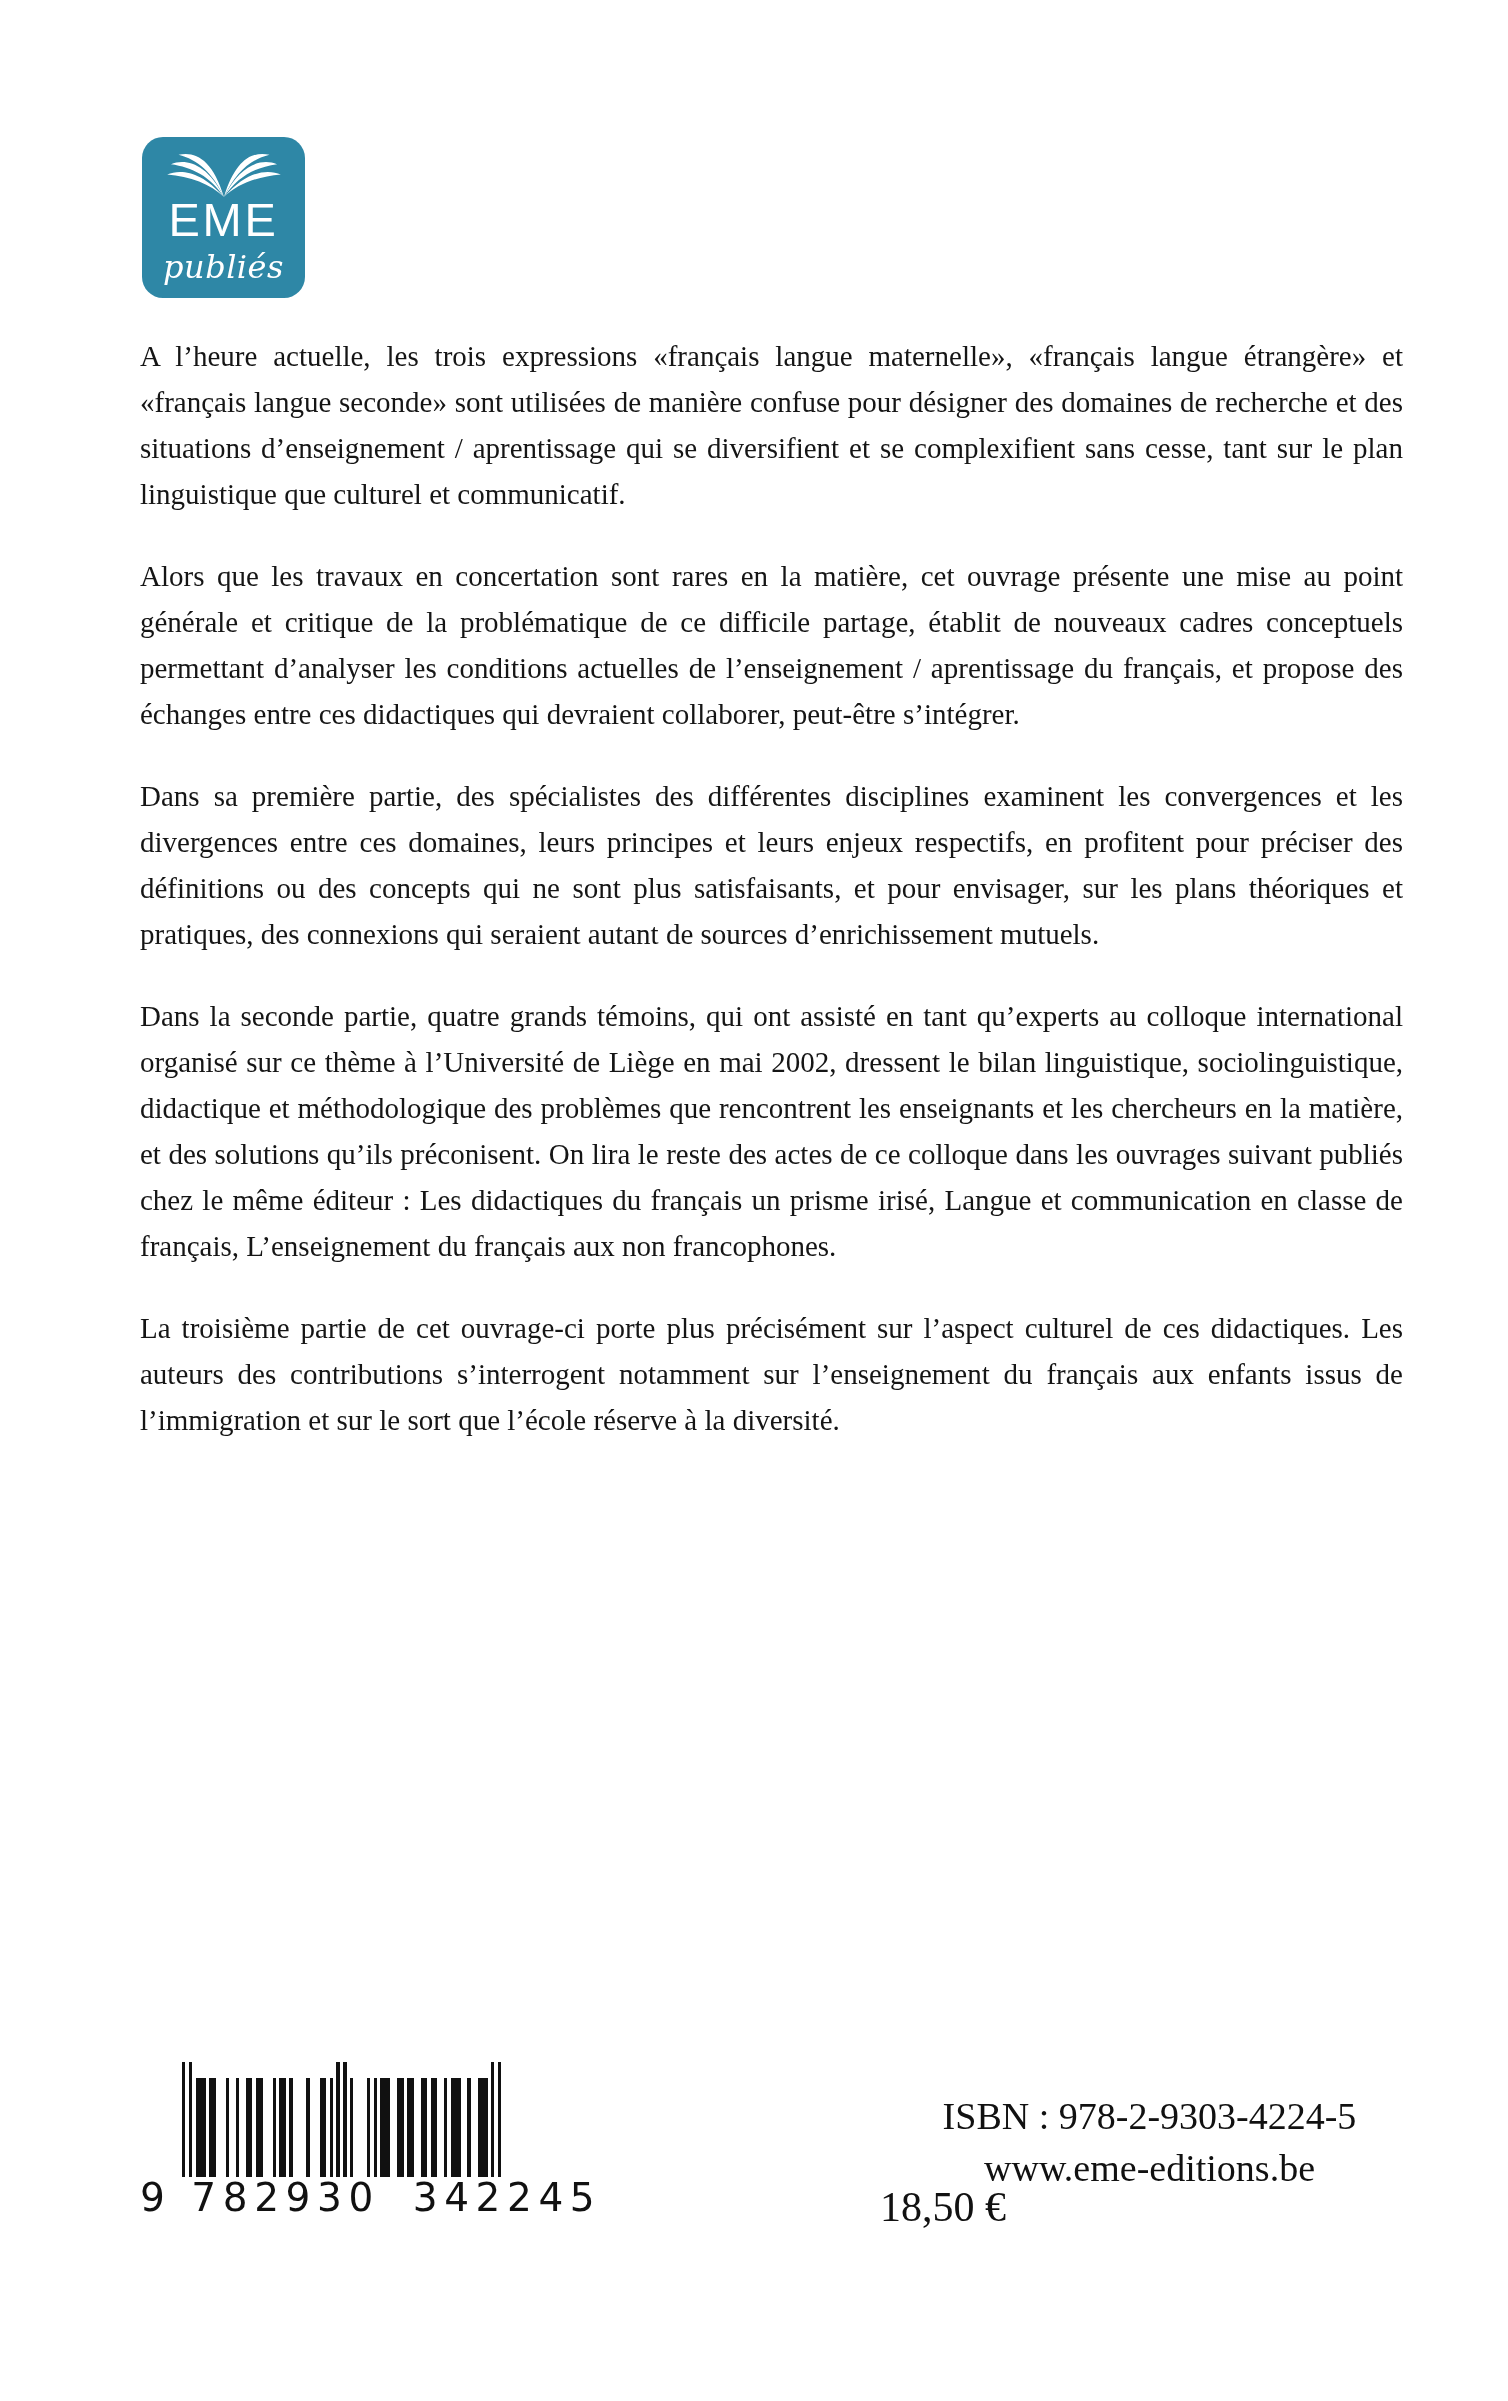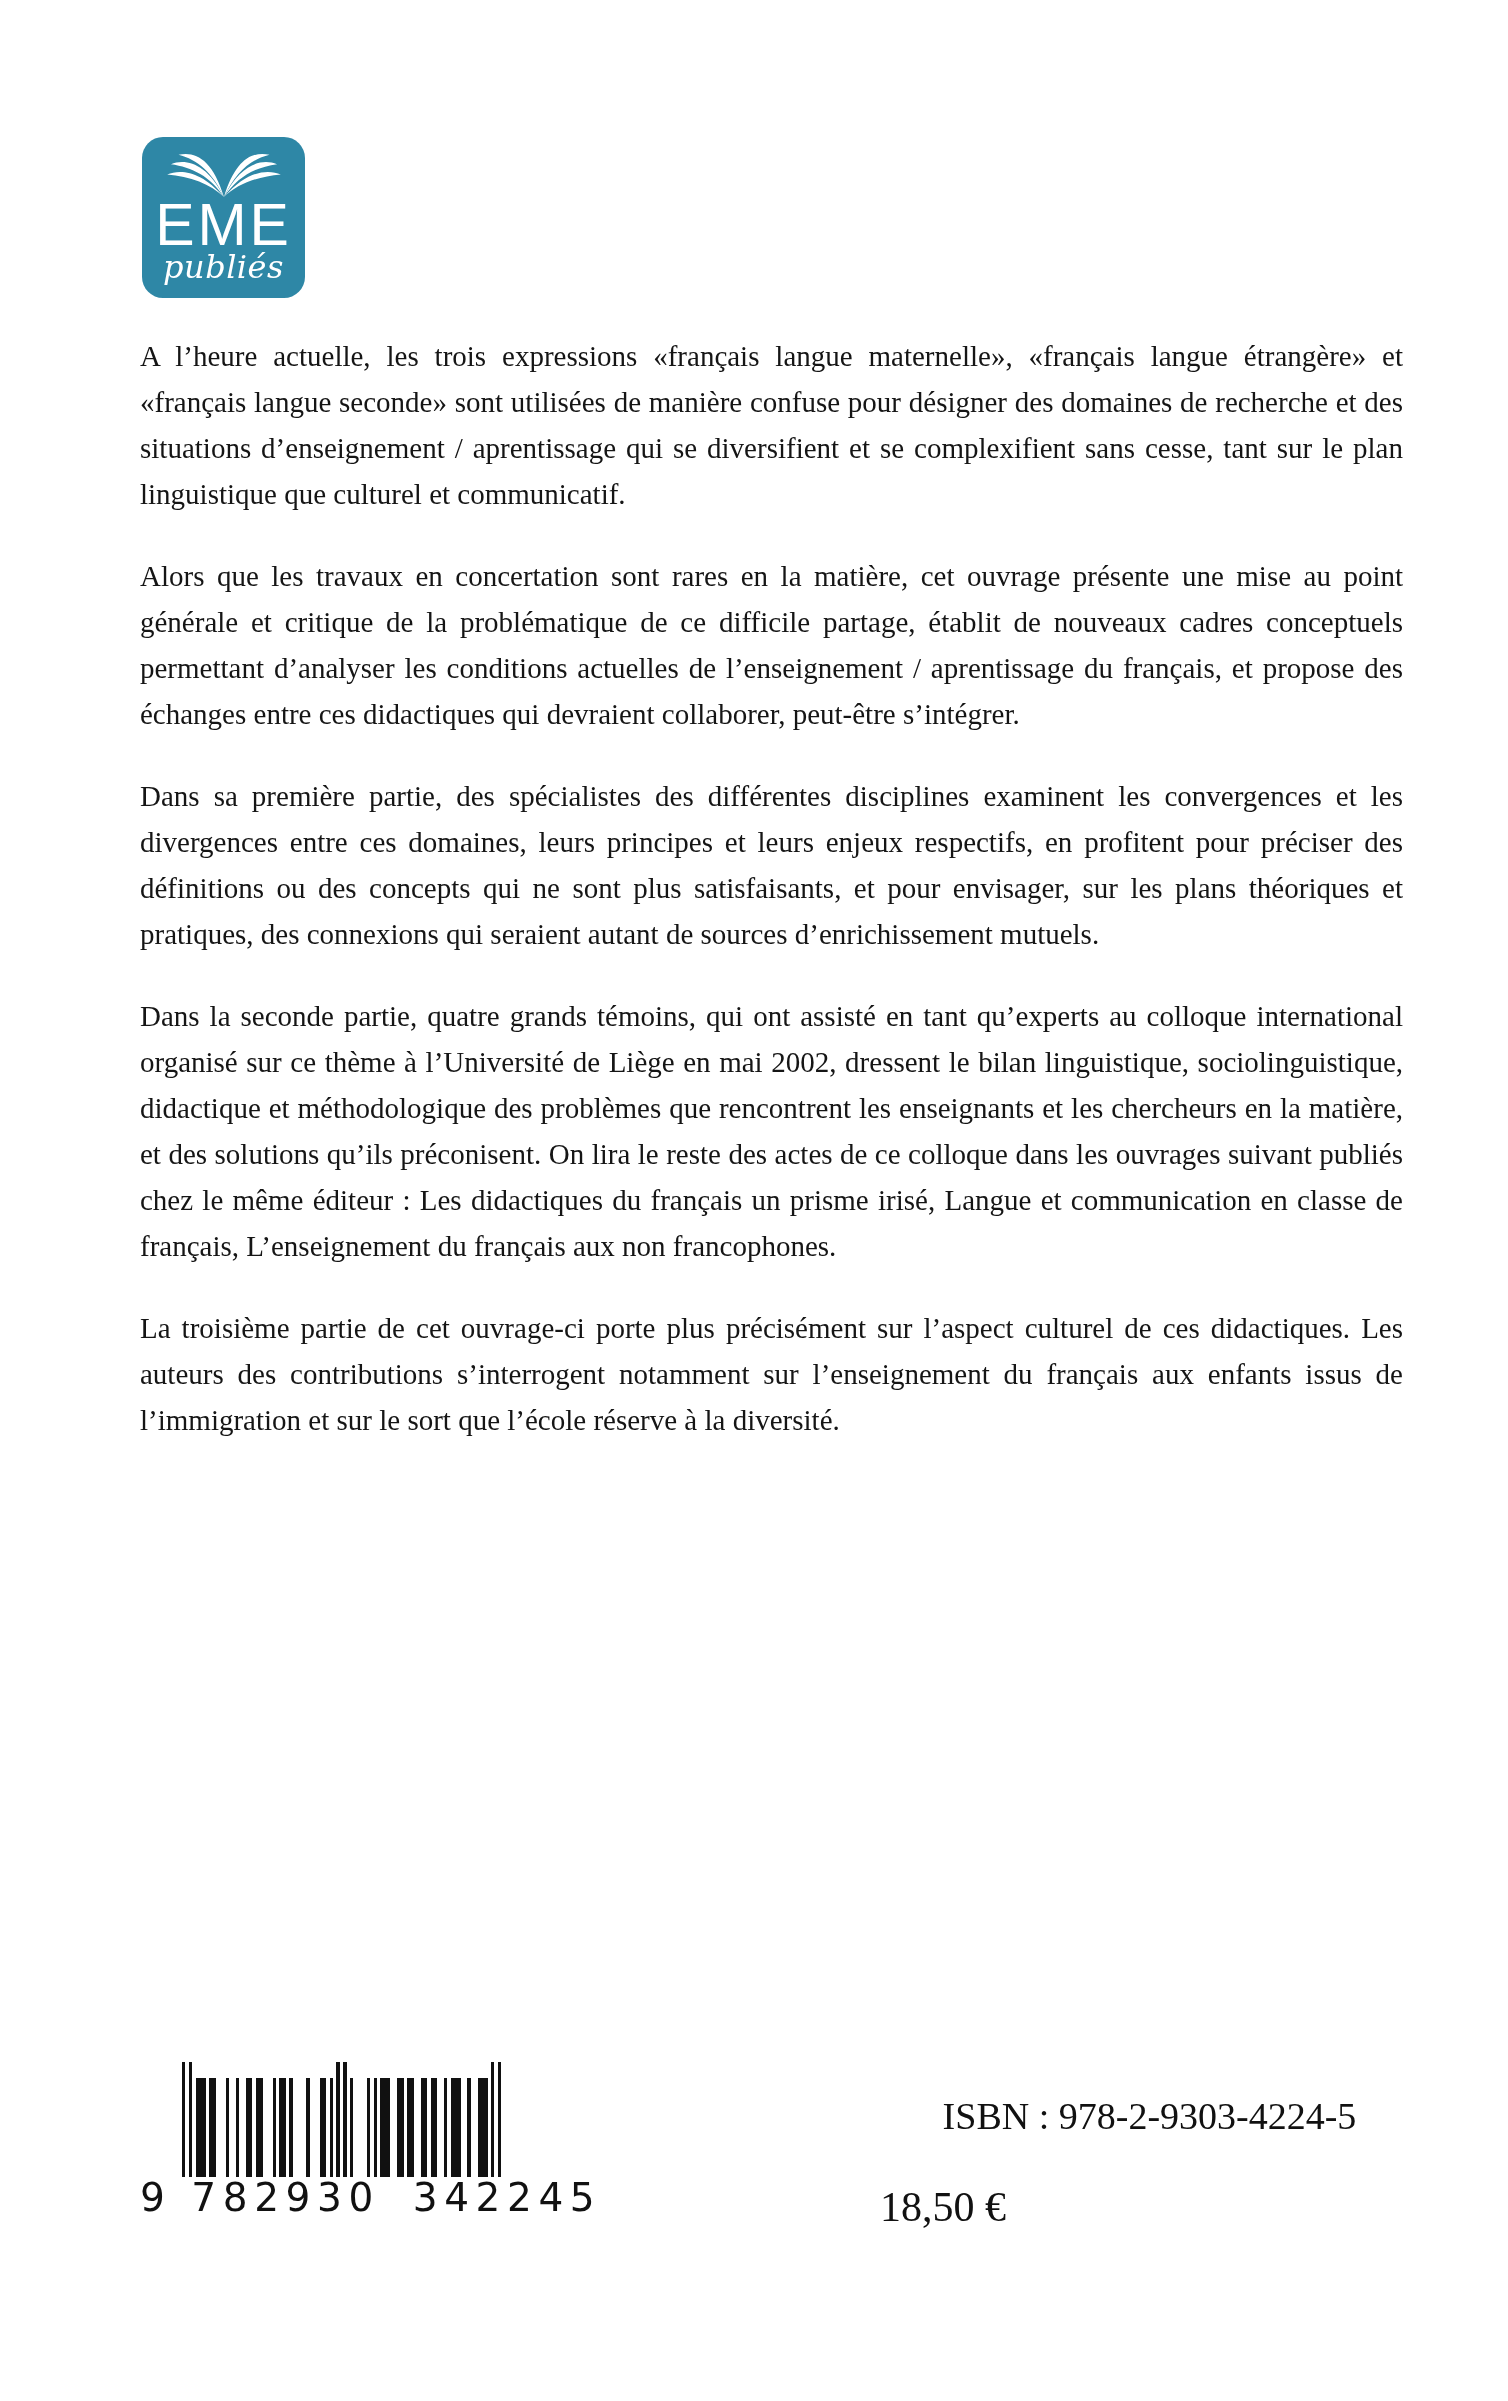--- a/index.html
+++ b/index.html
@@ -35,21 +35,21 @@
     height: 49px;
   }
   #publisher-logo .eme-text {
     position: absolute;
     left: 0;
     right: 0;
     top: 59px;
     text-align: center;
     color: #ffffff;
     font-family: "Liberation Sans", sans-serif;
-    font-size: 59px;
+    font-size: 47px;
     font-weight: 300;
     letter-spacing: 2.8px;
     line-height: 1;
   }
   #publisher-logo .editions-text {
     position: absolute;
     left: 0;
     right: 0;
     top: 114px;
     text-align: center;
@@ -247,18 +247,19 @@
       </div>
     <div id="barcode-digits">
       <span class="d-lead">9</span>
       <span class="d-left">782930</span>
       <span class="d-right">342245</span>
     </div>
   </div>
 
   <div id="isbn-block">
     <div id="isbn-line">ISBN : 978-2-9303-4224-5</div>
+    <div id="website-line">www.eme-editions.be</div>
   </div>
 
   <div id="price-line">18,50 €</div>
 
 </div>
 
 
 </body></html>

